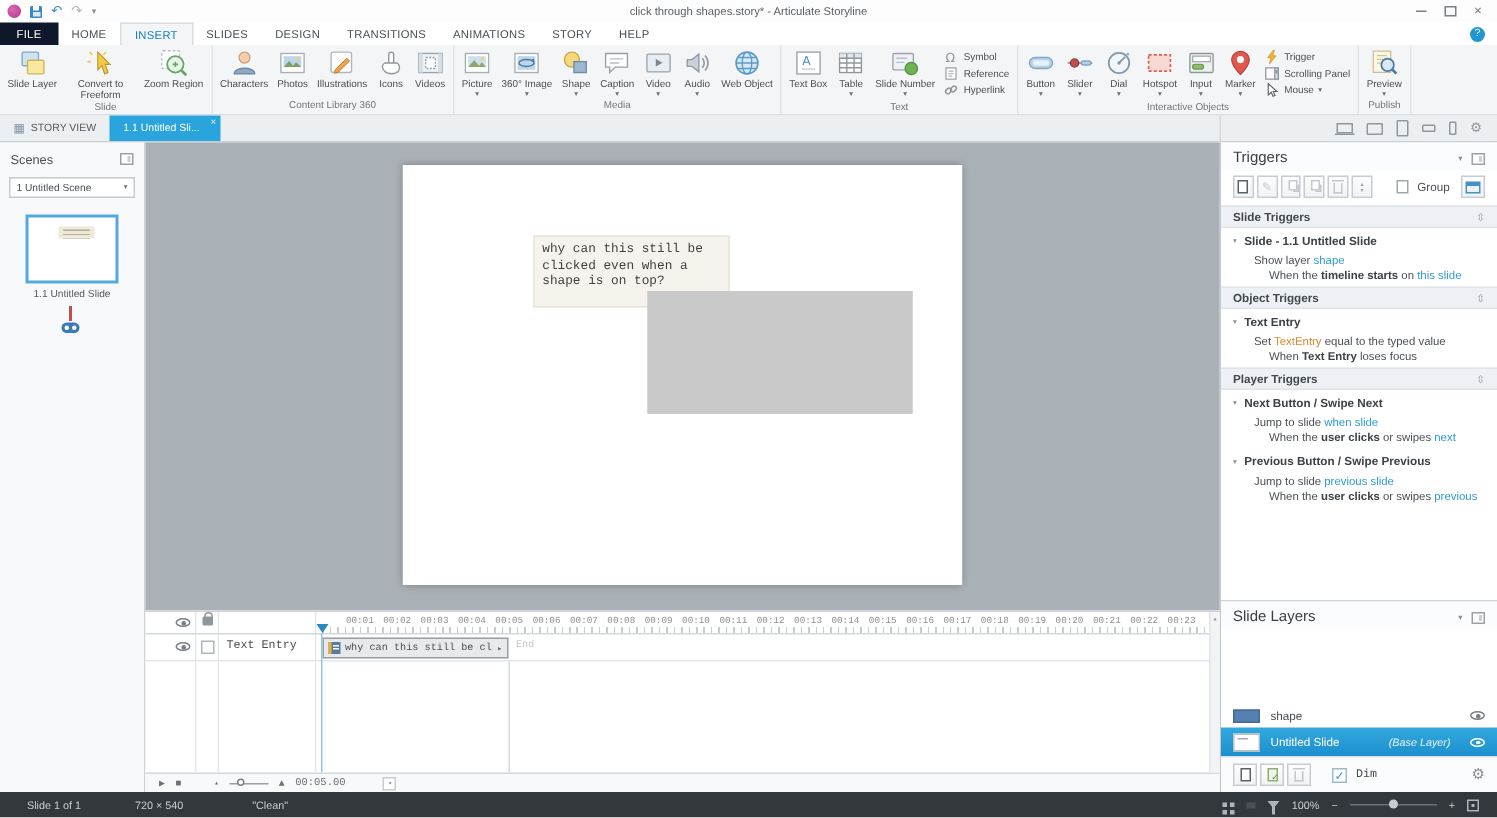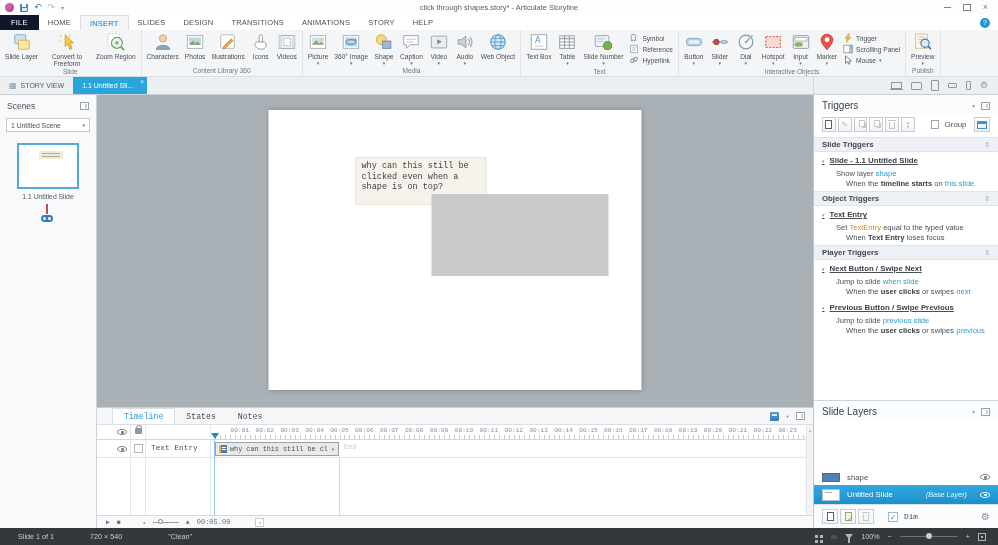--- a/index.html
+++ b/index.html
@@ -144,21 +144,21 @@
   .i-trash::before { content:""; position:absolute; left:-2px; top:-2px; width:8px; height:1px; background:#c3c8cd; }
   .i-updown { display:flex; flex-direction:column; font-size:4px; line-height:4px; color:#9aa0a6; }
   .grp-check { width:9px; height:9px; border:1px solid #a0a6ac; background:#fff; margin-left:14px; }
   .grp-label { font-size:7.8px; color:#4a4f54; margin:0 6px 0 4px; }
   .wizbtn { width:18px; height:15px; border:1px solid #c6ccd1; background:linear-gradient(#fdfdfd,#f1f3f4); display:flex; align-items:center; justify-content:center; }
   .i-wiz { width:10px; height:8px; border:1px solid #4a90c4; position:relative; background:#eaf3fa; }
   .i-wiz::after { content:""; position:absolute; left:0; top:0; right:0; height:2px; background:#4a90c4; }
   .trig-header { display:flex; align-items:center; height:15px; background:#edf1f5; border-top:1px solid #e0e4e8; border-bottom:1px solid #e0e4e8; padding:0 8px; }
   .trig-header b { font-size:7.8px; color:#42474c; }
   .collapse-ic { margin-left:auto; font-size:7px; color:#9aa0a6; }
-  .trig-title { display:flex; align-items:center; gap:5px; padding:4px 8px 1px;text-decoration:underline; }
+  .trig-title { display:flex; align-items:center; gap:5px; padding:4px 8px 1px; }
   .trig-title .tri { font-size:5px; color:#8a9096; }
   .trig-title b { font-size:7.8px; color:#3c4146; }
   .trig-action { padding:3px 8px 0 22px; font-size:7.6px; color:#4a4f54; }
   .trig-cond { padding:1px 8px 3px 32px; font-size:7.6px; color:#4a4f54; }
   .trig-action a, .trig-cond a { color:#2e9ad3; text-decoration:none; }
   .var-orange { color:#d9882a; }
   .cond-b { font-weight:bold; color:#3c4146; }
 
   
   .layers { height:128px; border-top:1px solid #cdd3d8; display:flex; flex-direction:column; }
@@ -626,30 +626,20 @@
 
     <div class="center-col">
       <div class="canvas">
         <div class="slide">
           <div class="slide-textbox">why can this still be clicked even when a shape is on top?</div>
           <div class="slide-shape"></div>
         </div>
       </div>
 
       <div class="timeline">
-        <div class="tl-tabs">
-          <div class="tl-tab active">Timeline</div>
-          <div class="tl-tab">States</div>
-          <div class="tl-tab">Notes</div>
-          <div class="tl-tabs-right">
-            <span class="stamp-ic"></span>
-            <span class="tiny-caret">▾</span>
-            <span class="panel-ic"></span>
-          </div>
-        </div>
         <div class="tl-body" id="tl-body">
           <div class="tl-colborder" style="left:33px"></div>
           <div class="tl-colborder" style="left:48px"></div>
           <div class="tl-colborder" style="left:113px"></div>
           <div class="tl-ruler" id="ruler-row">
             <span class="eye hdr-eye"></span>
             <span class="hdr-lock"></span>
             <div class="tick-strip"></div>
           <span class="tick-label" style="left: 142.9px;">00:01</span>
               <span class="tick-label" style="left: 167.8px;">00:02</span>

